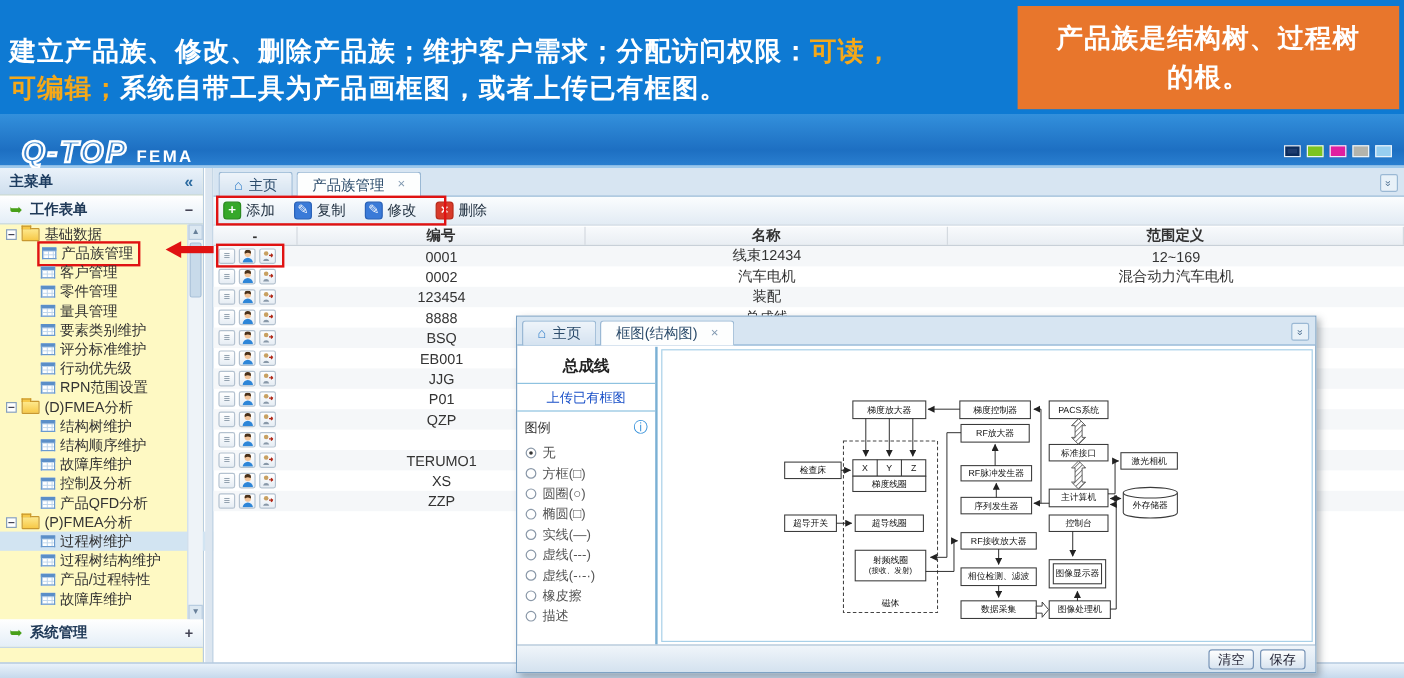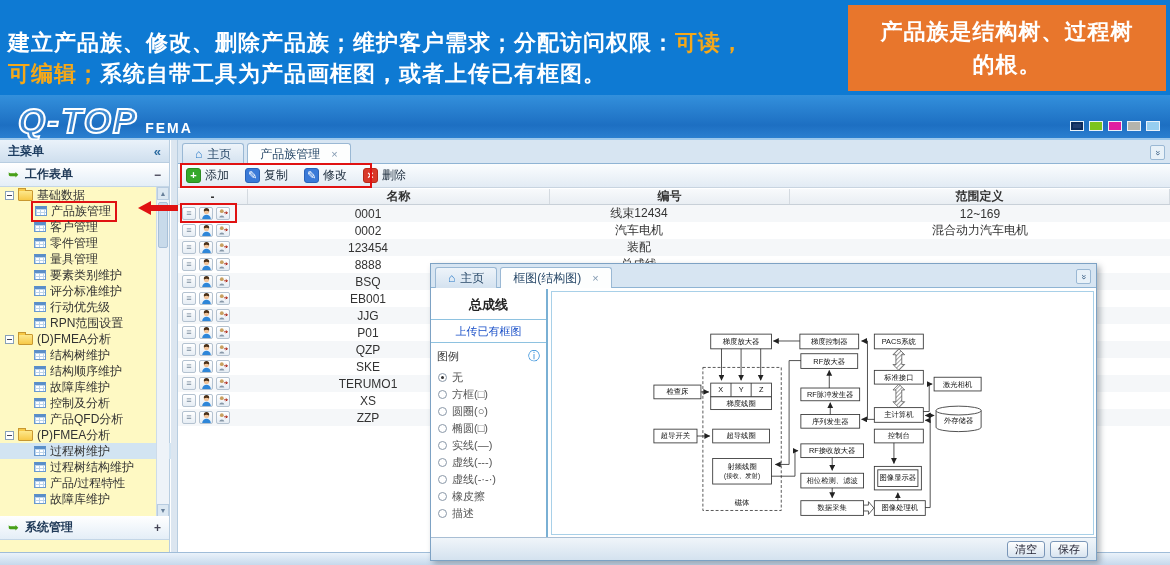--- a/index.html
+++ b/index.html
@@ -9,21 +9,21 @@
 
   
   .banner { position:absolute; left:0; top:0; width:1170px; height:120px; background:#0e7ad3; }
   .banner-text { position:absolute; left:8px; top:27px; width:835px; font-size:22px; font-weight:bold; color:#fff; line-height:31px; letter-spacing:1px; }
   .banner-text .hl { color:#f5a819; }
   .banner-note { position:absolute; left:848px; top:5px; width:318px; height:86px; background:#e8762c; color:#fff; font-size:22px; font-weight:bold; display:flex; flex-direction:column; align-items:center; justify-content:center; line-height:33px; letter-spacing:1px; }
 
   
   .app-header { position:absolute; left:0; top:95px; width:1170px; height:45px; background:linear-gradient(180deg,#3390dc 0%,#1d6fc2 70%,#2a7fd0 100%); border-bottom:2px solid #9cc8ec; }
   .logo { position:absolute; left:18px; top:6px; display:flex; align-items:baseline; }
-  .logo-main { font-size:35px; font-weight:900; letter-spacing:2px; color:rgba(255,255,255,0.12); -webkit-text-stroke:2px #fff; font-style:italic; }
+  .logo-main { font-size:25px; font-weight:900; letter-spacing:2px; color:rgba(255,255,255,0.12); -webkit-text-stroke:2px #fff; font-style:italic;margin-top:12px; }
   .logo-sub { font-size:14px; font-weight:bold; color:#fff; margin-left:7px; letter-spacing:2px; }
   .header-links { position:absolute; right:8px; top:7px; display:flex; font-size:11px; color:#eaf4fd; }
   .hlink { padding:0 7px; cursor:pointer; white-space:nowrap; }
   .hlink::before { content:"|"; color:#bcd8f0; margin-right:14px; }
   .swatches { position:absolute; right:10px; top:26px; display:flex; gap:5px; }
   .swatch { width:14px; height:10px; border:1px solid #e8f2fa; }
   .swatch.first { box-shadow:inset 0 0 0 2px #0c2c5c; }
 
   
   .sidebar { position:absolute; left:0; top:140px; width:170px; height:412px; background:#fef9c3; border-right:1px solid #b8cde0; }
@@ -389,22 +389,22 @@
         <span>修改</span>
       </span>
       <span class="tbtn">
         <span class="ticon del">×</span>
         <span>删除</span>
       </span>
     </div>
     <div class="grid">
       <div class="grid-head">
         <div class="hcell c-act">-</div>
+        <div class="hcell c-code">编号</div>
         <div class="hcell c-name">名称</div>
-        <div class="hcell c-code">编号</div>
         <div class="hcell c-scope">范围定义</div>
       </div>
 
         <div class="grow">
           <div class="cell c-act">
             <span class="row-annot show"></span>
             <span class="ibtn">
               <span class="doc-glyph">≡</span>
             </span>
             <span class="ibtn">
@@ -649,21 +649,20 @@
               </svg>
             </span>
             <span class="ibtn">
               <svg width="11" height="11" viewBox="0 0 11 11">
                 <circle cx="3.8" cy="3.2" r="1.9" fill="#c8a060"></circle>
                 <path d="M1.2,9.5 a2.7,2.7 0 0 1 5.2,0 z" fill="#8898a8"></path>
                 <path d="M6.2,4.8 h3.2 M9.4,4.8 l-1.6,-1.3 M9.4,4.8 l-1.6,1.3" stroke="#b02818" stroke-width="1" fill="none"></path>
               </svg>
             </span>
           </div>
-          <div class="cell c-code">SKE</div>
           <div class="cell c-name"></div>
           <div class="cell c-scope"></div>
         </div>
 
         <div class="grow">
           <div class="cell c-act">
 
             <span class="ibtn">
               <span class="doc-glyph">≡</span>
             </span>

